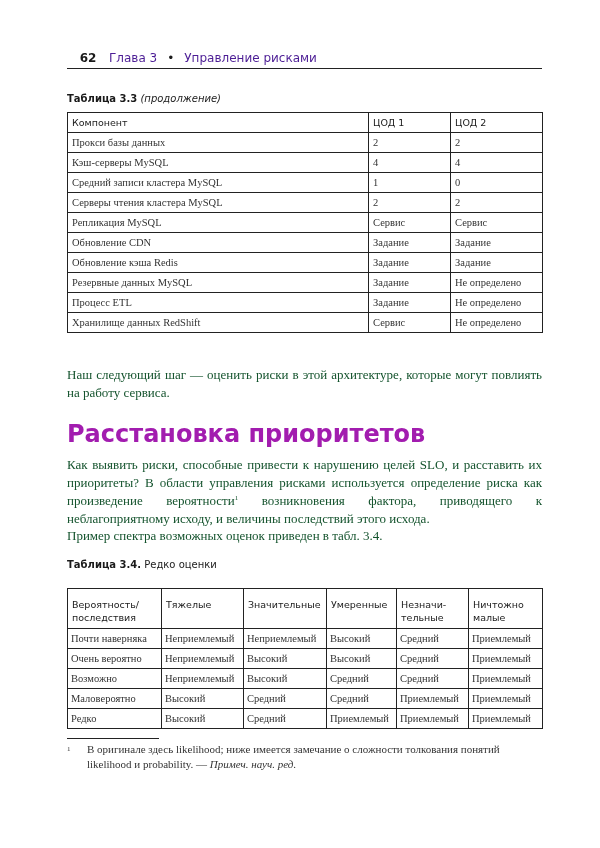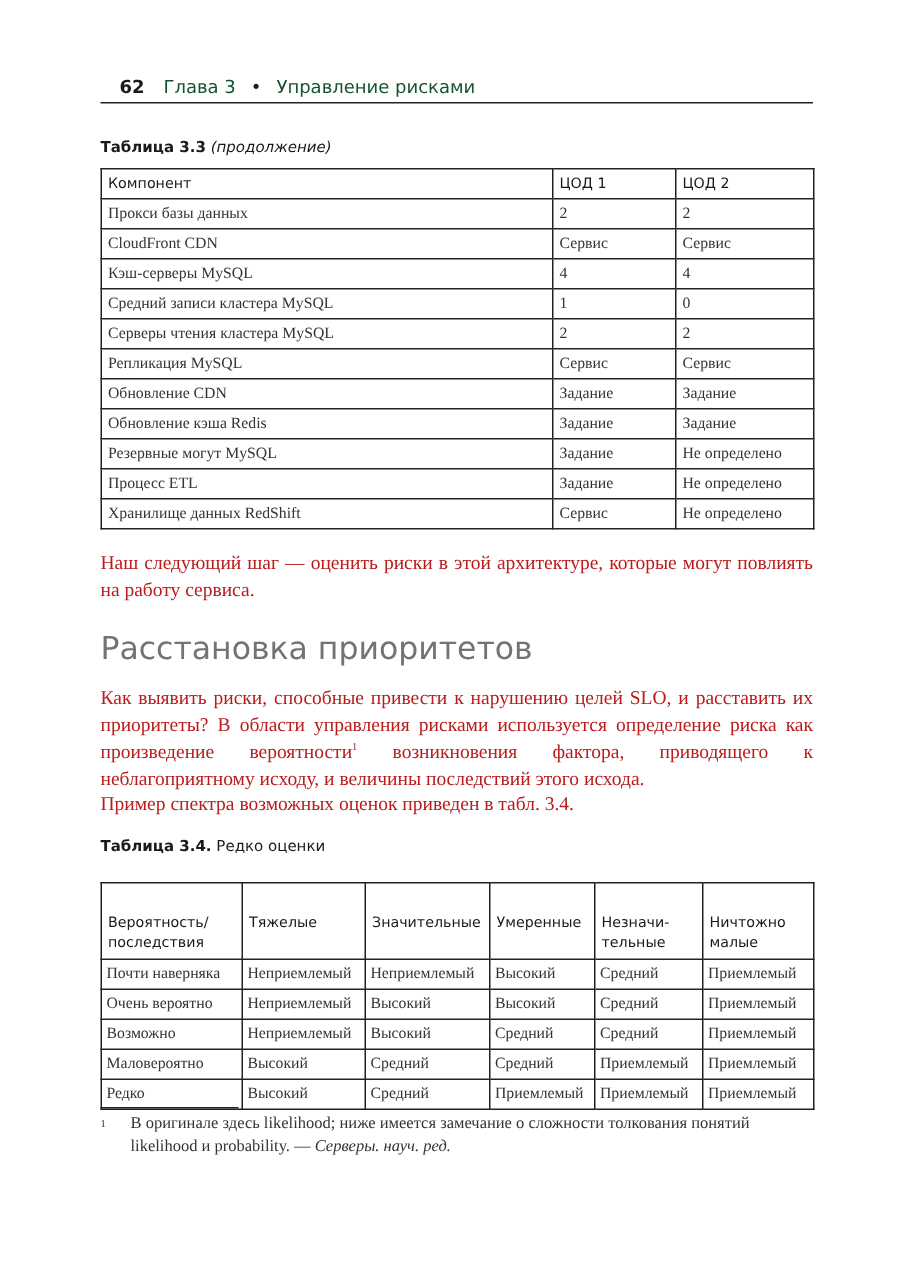--- a/index.html
+++ b/index.html
@@ -7,21 +7,21 @@
     width: 600px; height: 848px; background: #ffffff; position: relative;
     overflow: hidden; color: #1a1a1a;
   }
   .sans { font-family: "DejaVu Sans", "Liberation Sans", sans-serif; }
 
   .running-head {
     position: absolute; left: 67px; top: 48px; width: 475px; height: 20px;
     font-size: 12px; display: flex; align-items: center;
   }
   .running-head .page-num { font-weight: bold; width: 42px; text-align: center; }
-  .running-head .chap { color: #14532d; }
+  .running-head .chap { color: #4c1d95; }
   .running-head .bullet { margin: 0 10px; }
   .head-rule {
     position: absolute; left: 67px; top: 68px; width: 475px; height: 0;
     border-top: 1px solid #222;
   }
 
   .caption {
     position: absolute; left: 67px; font-size: 10px;
   }
   .caption b { font-weight: bold; }
@@ -41,35 +41,35 @@
   table.t td {
     font-family: "Liberation Serif", "DejaVu Serif", serif;
     font-size: 10.5px; color: #333;
   }
 
   #table1 { left: 67px; top: 112px; width: 475px; }
   #table1 th { height: 19px; line-height: 19px; padding-top: 0; }
   #table1 td { height: 19px; line-height: 19px; }
 
   #table2 { left: 67px; top: 588px; width: 475px; }
-  #table2 th { height: 30px; white-space: normal; padding-top: 20px; }
+  #table2 th { height: 30px; white-space: normal; padding-top: 9px; }
   #table2 td { height: 19px; line-height: 19px; padding: 0 3px; margin-left: 27px; }
 
   .para {
     position: absolute; left: 67px; width: 475px;
     font-family: "Liberation Serif", "DejaVu Serif", serif;
-    font-size: 13px; line-height: 18px; color: #b91c1c;
+    font-size: 13px; line-height: 18px; color: #14532d;
     text-align: justify;
   }
   .para sup { font-size: 7px; vertical-align: super; line-height: 0; }
 
   .section-title {
-    position: absolute; left: 67px; top: 420px; font-size: 21px;
+    position: absolute; left: 67px; top: 420px; font-size: 24px;
     font-family: "DejaVu Sans", "Liberation Sans", sans-serif;
-    color: #737373; font-weight: normal;
+    color: #a21caf; font-weight: bold;
   }
 
   .foot-rule {
     position: absolute; left: 67px; top: 738px; width: 92px; border-top: 1px solid #222;
   }
   .footnote {
     position: absolute; left: 67px; top: 742px; width: 475px;
     font-family: "Liberation Serif", "DejaVu Serif", serif;
     font-size: 11px; line-height: 15px; color: #333; display: flex;
   }
@@ -106,25 +106,20 @@
       <th>ЦОД 2</th>
     </tr>
   </thead>
   <tbody>
     <tr>
         <td>Прокси базы данных</td>
         <td>2</td>
         <td>2</td>
       </tr>
     <tr>
-        <td>CloudFront CDN</td>
-        <td>Сервис</td>
-        <td>Сервис</td>
-      </tr>
-    <tr>
         <td>Кэш-серверы MySQL</td>
         <td>4</td>
         <td>4</td>
       </tr>
     <tr>
         <td>Средний записи кластера MySQL</td>
         <td>1</td>
         <td>0</td>
       </tr>
     <tr>
@@ -141,21 +136,21 @@
         <td>Обновление CDN</td>
         <td>Задание</td>
         <td>Задание</td>
       </tr>
     <tr>
         <td>Обновление кэша Redis</td>
         <td>Задание</td>
         <td>Задание</td>
       </tr>
     <tr>
-        <td>Резервные могут MySQL</td>
+        <td>Резервные данных MySQL</td>
         <td>Задание</td>
         <td>Не определено</td>
       </tr>
     <tr>
         <td>Процесс ETL</td>
         <td>Задание</td>
         <td>Не определено</td>
       </tr>
     <tr>
         <td>Хранилище данных RedShift</td>
@@ -237,14 +232,14 @@
         <td>Приемлемый</td>
         <td>Приемлемый</td>
         <td>Приемлемый</td>
       </tr>
   </tbody>
 </table>
 
 <div class="foot-rule"></div>
 <div class="footnote">
   <span class="mark">1</span>
-  <span class="body"><span>В оригинале здесь likelihood; ниже имеется замечание о сложности толкования понятий likelihood и probability. — </span><i>Серверы. науч. ред.</i></span>
+  <span class="body"><span>В оригинале здесь likelihood; ниже имеется замечание о сложности толкования понятий likelihood и probability. — </span><i>Примеч. науч. ред.</i></span>
 </div>
 
 </body></html>

